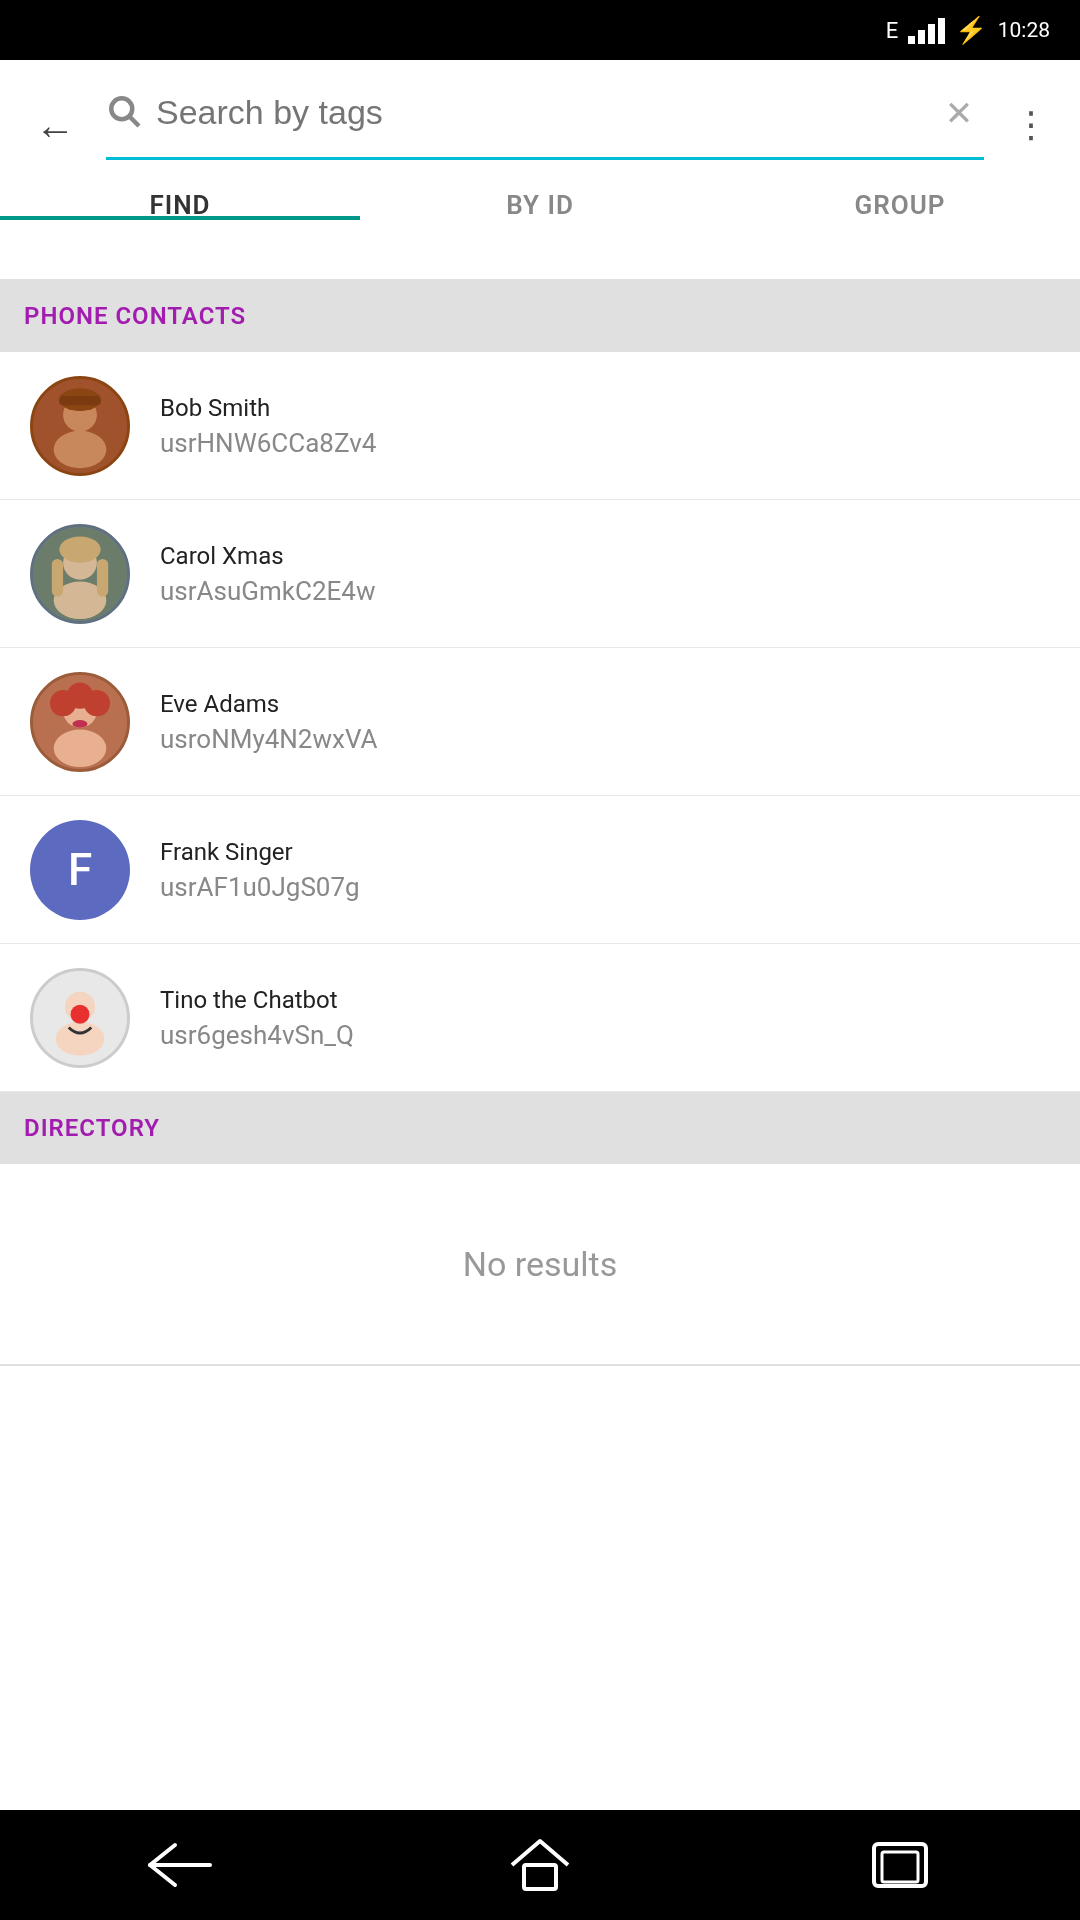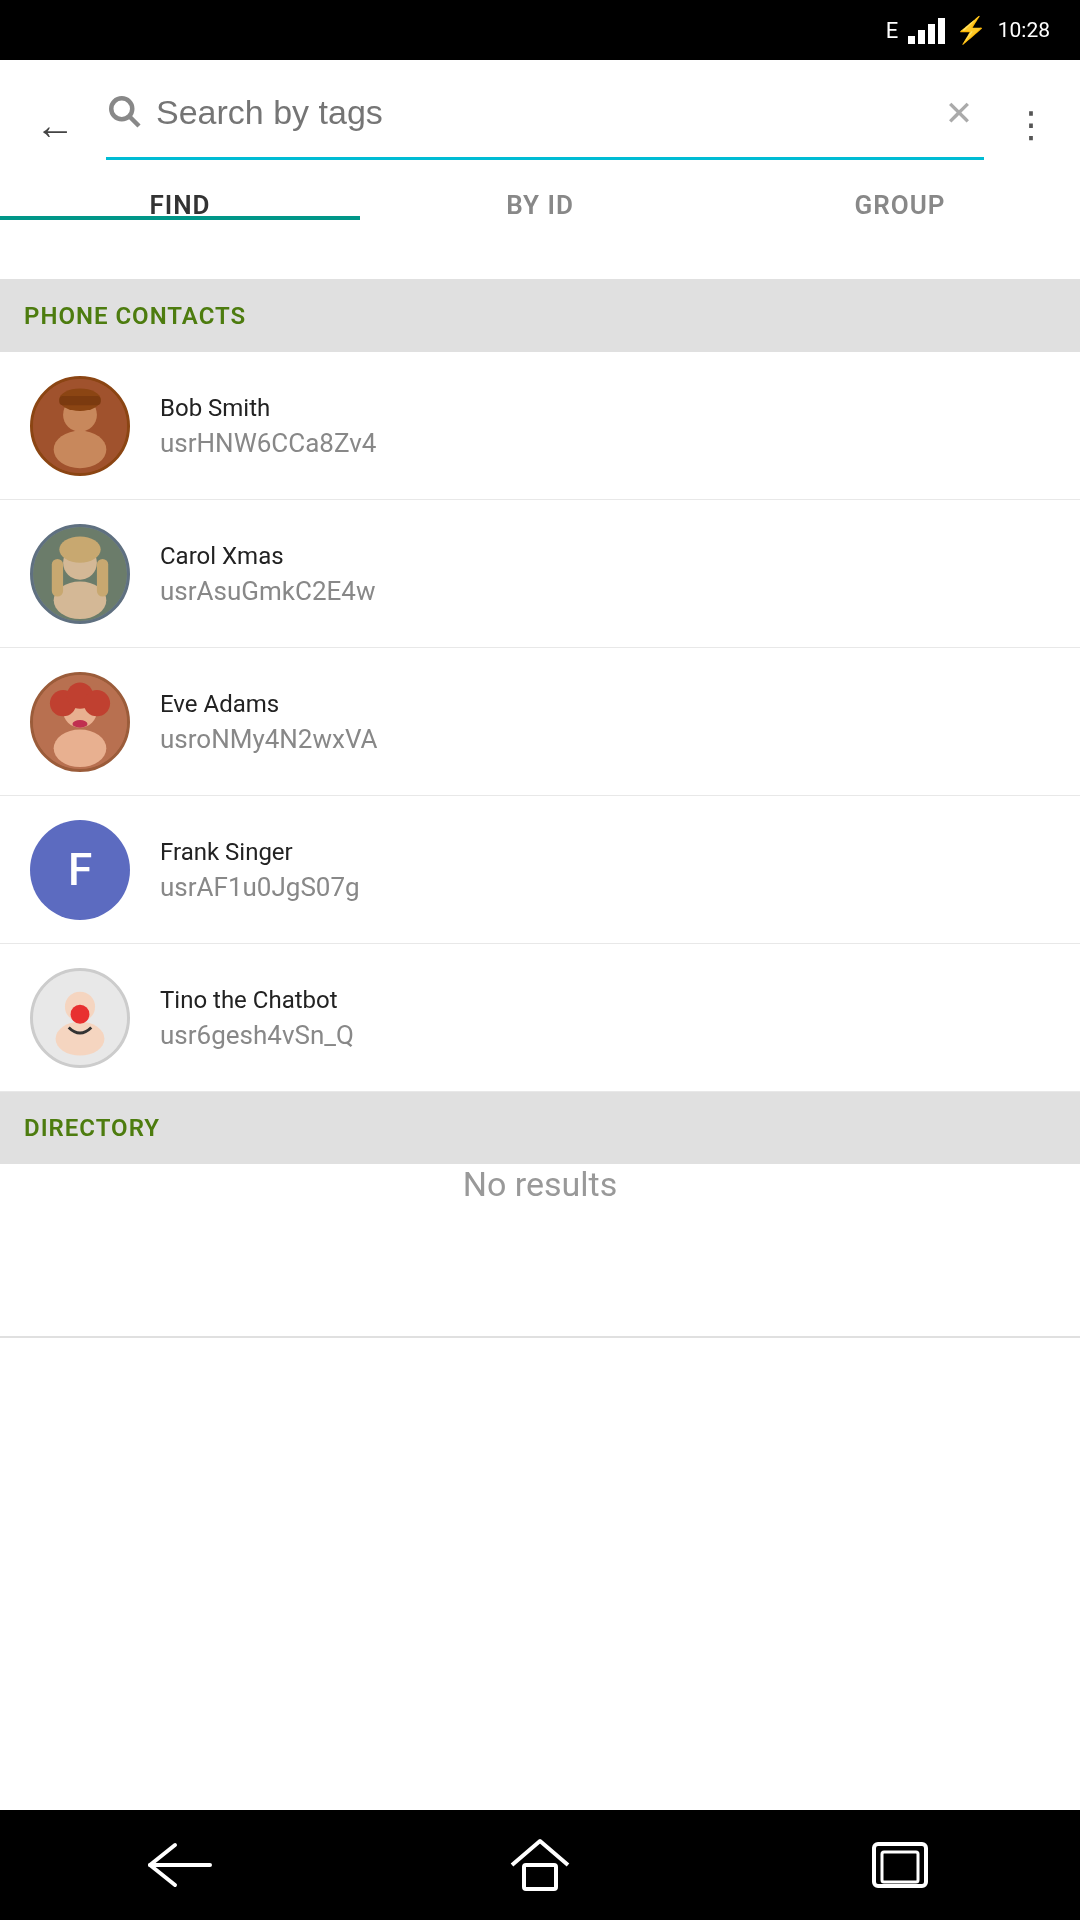--- a/index.html
+++ b/index.html
@@ -161,21 +161,21 @@
       width: 100%;
       height: 72px;
       background: #e0e0e0;
       display: flex;
       align-items: center;
       padding-left: 24px;
     }
     .section-header-text {
       font-size: 24px;
       font-weight: 600;
-      color: #4d7c0f;
+      color: #a21caf;
       letter-spacing: 1px;
     }
 
     
     .contact-list {
       width: 100%;
     }
     .contact-item {
       width: 100%;
       height: 148px;
@@ -222,22 +222,23 @@
     }
     .contact-id {
       font-size: 26px;
       color: #888888;
       font-weight: 400;
     }
 
     
     .no-results {
       width: 100%;
-      height: 172px;
-      display: flex;
+      height: 200px;
+      display: flex;
+      align-items: center;
       justify-content: center;
     }
     .no-results-text {
       font-size: 34px;
       color: #999999;
       font-weight: 400;
     }
 
     
     .bottom-divider {

